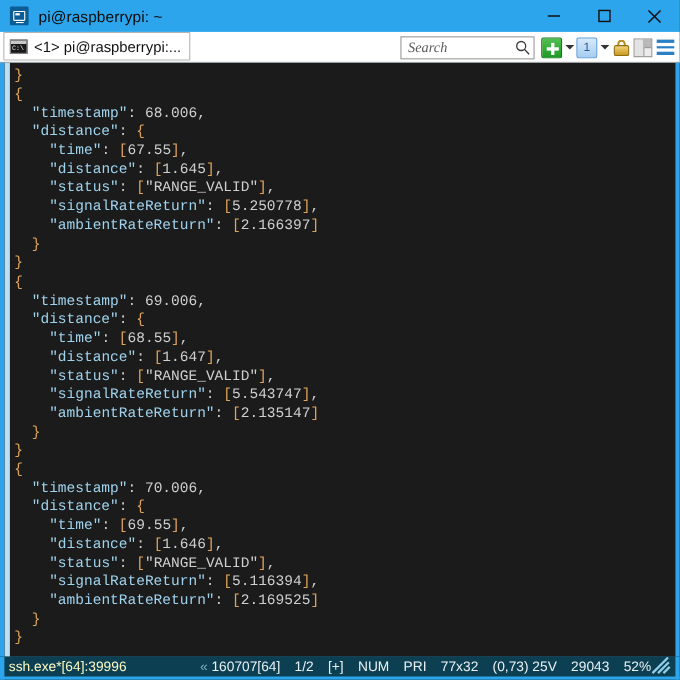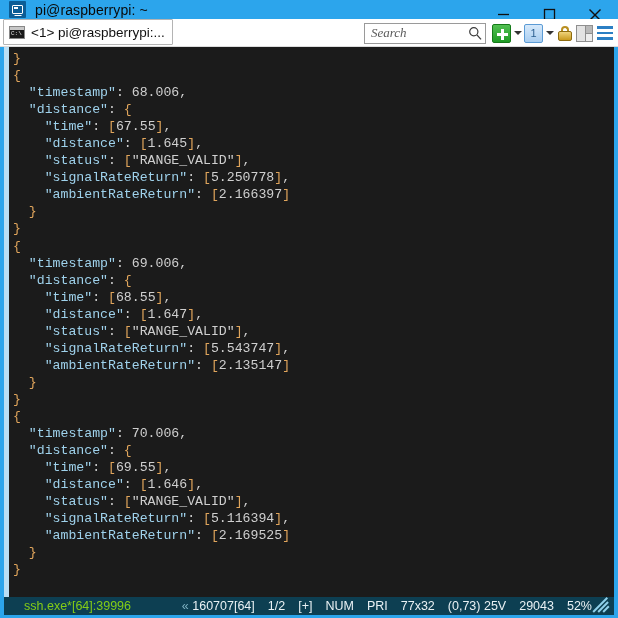--- a/index.html
+++ b/index.html
@@ -12,21 +12,21 @@
   #app {
     position: relative;
     width: 618px; height: 618px;
     background: #2ca5ec;
     display: flex;
     flex-direction: column;
   }
 
   
   .titlebar {
-    height: 19px;
+    height: 29px;
     background: #2ca5ec;
     display: flex;
     align-items: center;
     flex: 0 0 auto;
     position: relative;
   }
   .title-icon {
     width: 17px; height: 17px;
     margin-left: 9px;
     background: #0b5d96;
@@ -282,22 +282,22 @@
     display: flex;
     align-items: center;
     flex: 0 0 auto;
     border-left: 4px solid #2ca5ec;
     border-right: 4px solid #2ca5ec;
     border-bottom: 3px solid #2ca5ec;
     position: relative;
     overflow: hidden;
   }
   .sb-left {
-    padding-left: 20px;
-    color: #84cc16;
+    padding-left: 4px;
+    color: #fef9c3;
     white-space: nowrap;
   }
   .sb-right {
     position: absolute;
     right: 22px;
     display: flex;
     align-items: flex-start;
     gap: 13px;
     white-space: nowrap;
   }

